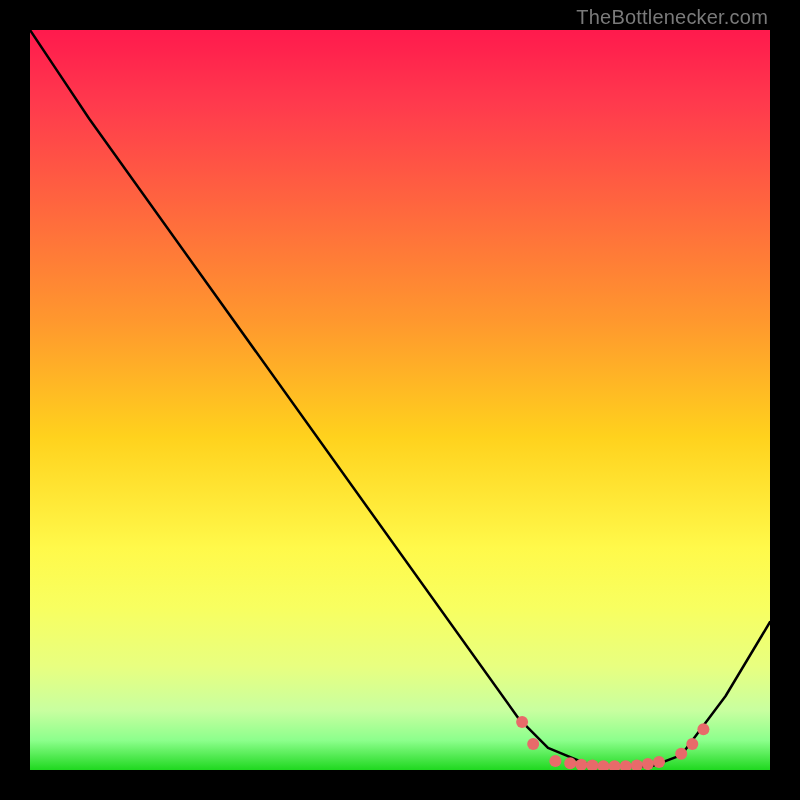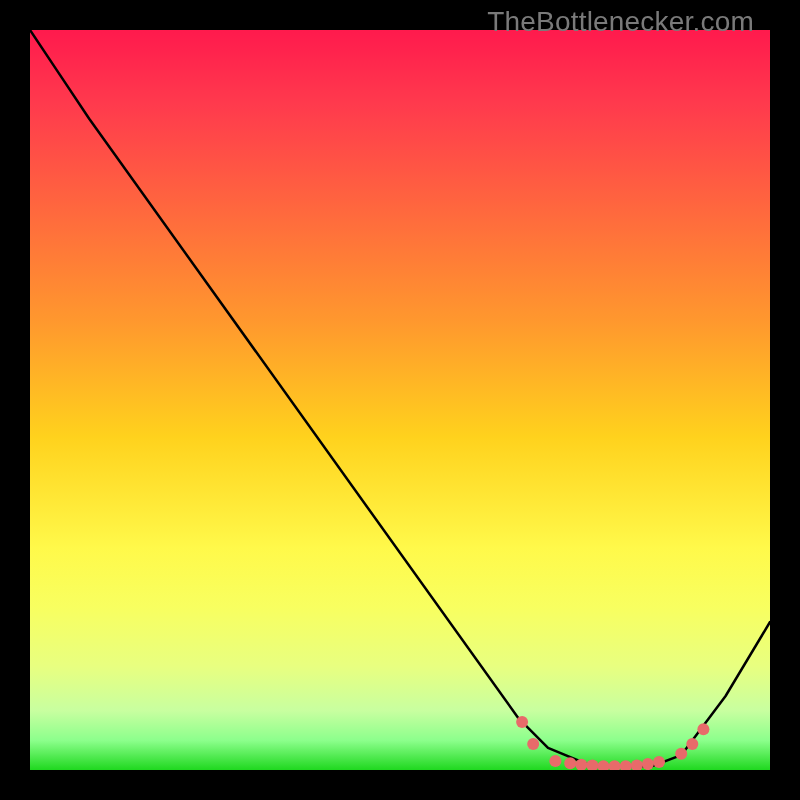--- a/index.html
+++ b/index.html
@@ -27,23 +27,23 @@
       #f8ff60 78%,
       #e8ff80 86%,
       #c8ffa0 92%,
       #8cff8c 96%,
       #1fd81f 100%
     );
   }
   .attribution {
     position: absolute;
     top: 6px;
-    right: 46px;
+    right: 32px;
     color: #7a7a7a;
-    font-size: 28px;
+    font-size: 20px;
     font-weight: 500;
     letter-spacing: 0.2px;
   }
   svg.plot {
     position: absolute;
     left: 30px;
     top: 30px;
     width: 740px;
     height: 740px;
   }

